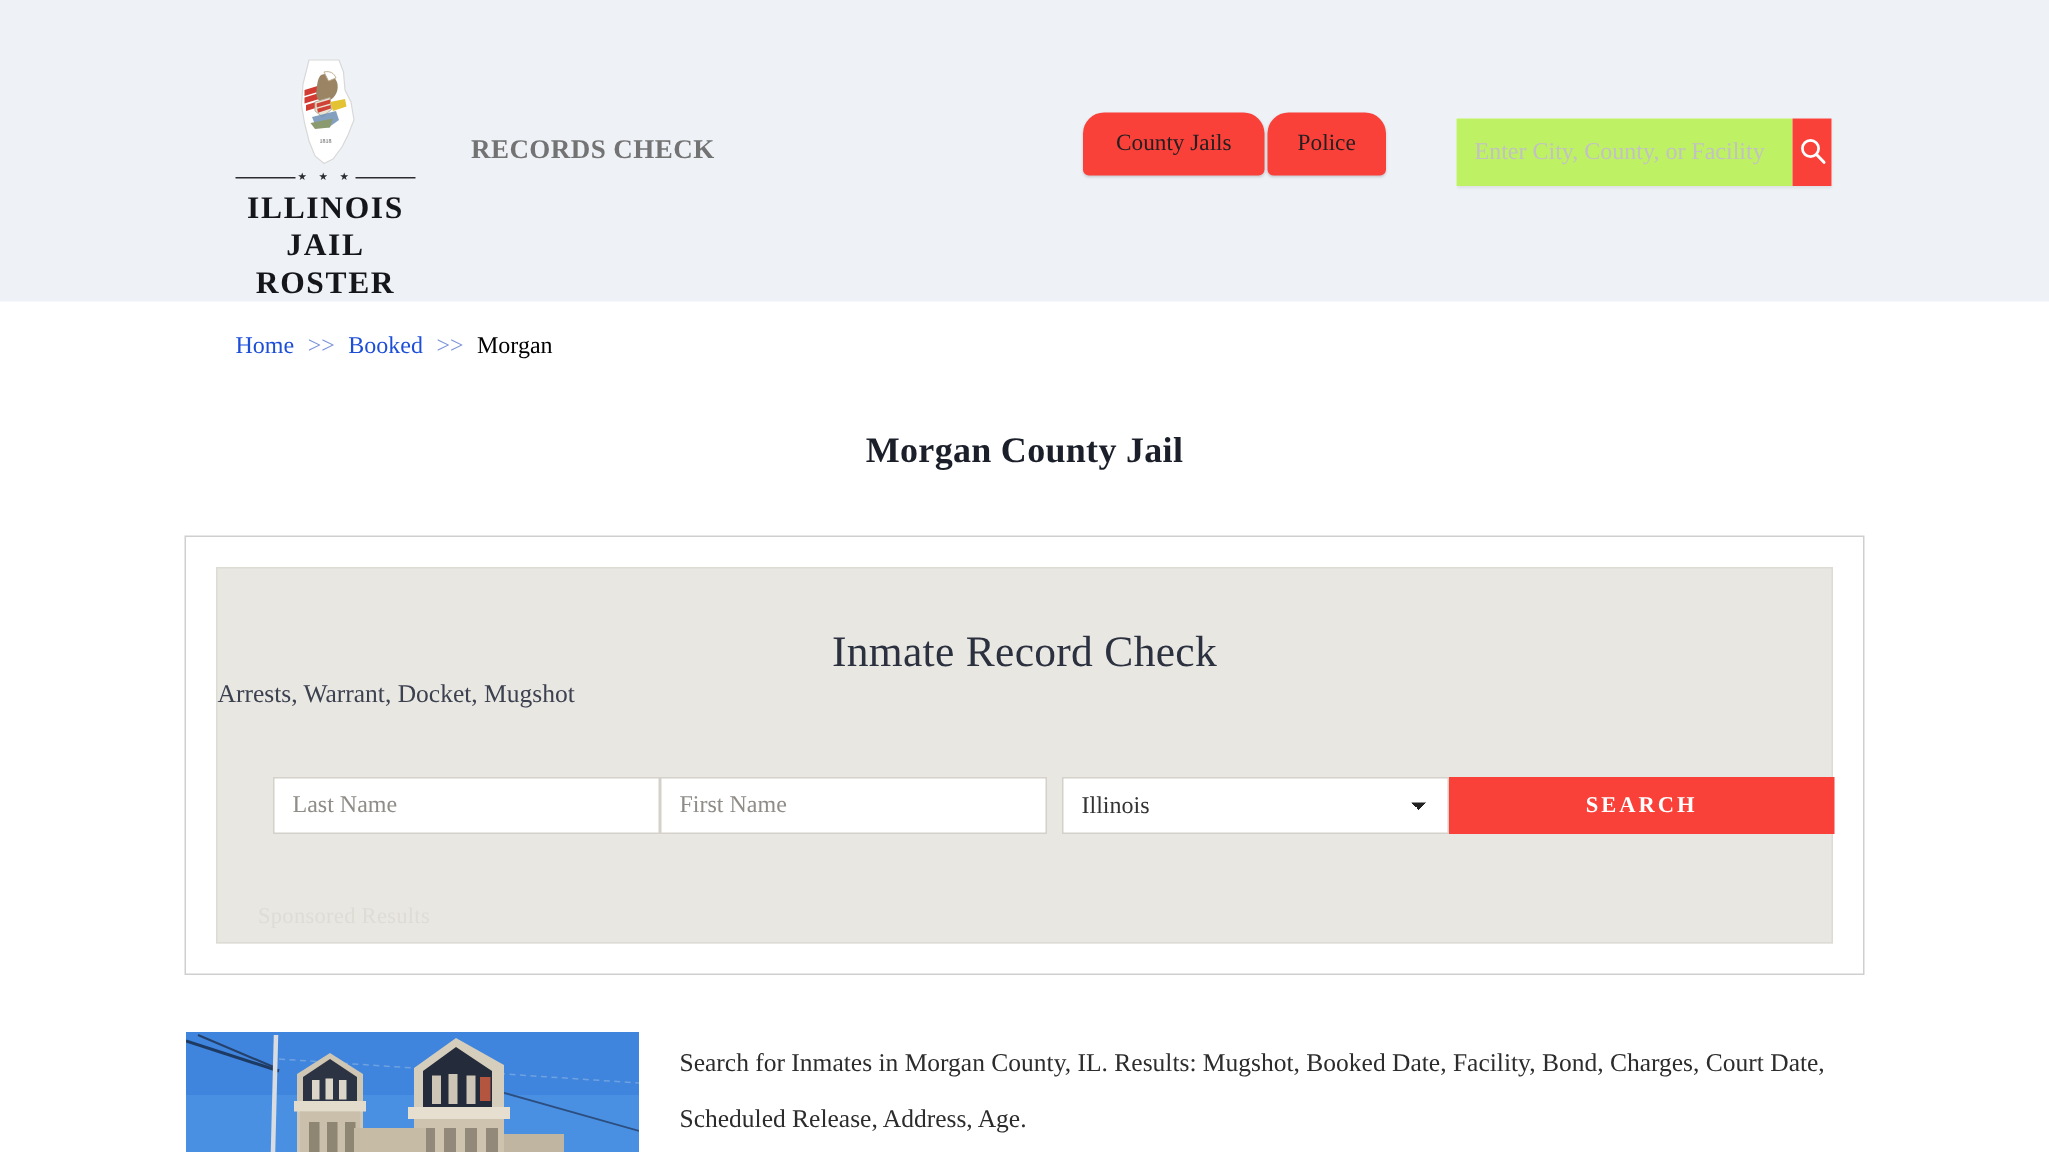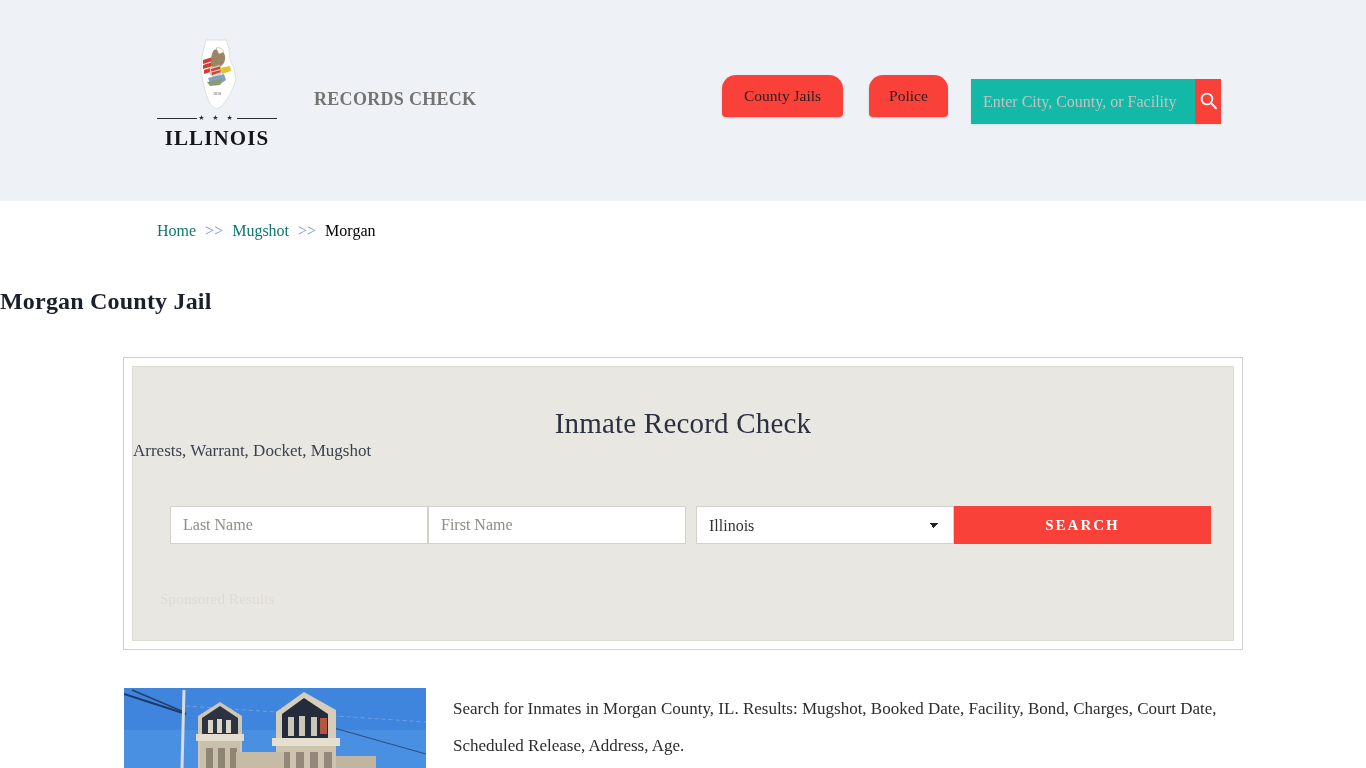--- a/index.html
+++ b/index.html
@@ -69,21 +69,20 @@
     font-family: "Liberation Serif", "DejaVu Serif", serif;
   }
 
   
   .nav-tabs {
     position: absolute;
     left: 722px; top: 75px;
     height: 42px;
     display: flex;
     align-items: flex-end;
-    gap: 24px;
   }
   .nav-tab {
     position: relative;
     height: 42px;
     display: flex;
     align-items: center;
     justify-content: center;
     padding: 0 20px;
     background: #f9413a;
     color: #231f20;
@@ -104,21 +103,21 @@
     left: 971px; top: 79px;
     width: 250px; height: 45px;
     display: flex;
     background: #ffffff;
     box-shadow: 0 1px 2px rgba(0,0,0,0.08);
   }
   .hsearch-input {
     flex: 1 1 auto;
     border: none;
     outline: none;
-    background: #14b8a6;
+    background: #bef264;
     padding: 0 12px;
     font-family: "Liberation Serif", "DejaVu Serif", serif;
     font-size: 16px;
     color: #333;
   }
   .hsearch-input::placeholder { color: #c2c2c2; }
   .hsearch-btn {
     width: 36px; height: 45px;
     background: #f9413a;
     border: none;
@@ -129,43 +128,44 @@
 
   
   .breadcrumb {
     position: absolute;
     left: 157px; top: 222px;
     font-size: 16px;
     font-family: "Liberation Serif", "DejaVu Serif", serif;
     color: #666;
     white-space: nowrap;
   }
-  .bc-link { color: #0f766e; text-decoration: none; cursor: pointer; }
+  .bc-link { color: #1d4ed8; text-decoration: none; cursor: pointer; }
   .bc-sep  { color: #7b93d8; margin: 0 5px; }
   .bc-current { color: #000000; font-weight: normal; }
 
   
   .page-title {
     position: absolute;
     left: 0; top: 272px;
     width: 1366px;
+    text-align: center;
     font-size: 24px;
     font-weight: bold;
     color: #1b1f2a;
     letter-spacing: 0.2px;
   }
 
   
   .panel {
     position: absolute;
     left: 123px; top: 357px;
     width: 1120px; height: 293px;
     background: #ffffff;
     border: 1px solid #cfcfcf;
-    padding: 8px;
+    padding: 20px;
   }
   .panel-inner {
     width: 100%; height: 100%;
     background: #e9e7e2;
     border: 1px solid #dedbd5;
     position: relative;
   }
   .panel-h1 {
     position: absolute;
     left: 0; top: 40px; width: 100%;
@@ -285,20 +285,21 @@
           <path d="M22 40 L38 36 L40 42 L33 47 L24 45 Z" fill="#6f8fb5" opacity="0.85"></path>
           <path d="M34 30 L44 28 L45 33 L36 36 Z" fill="#e3c233"></path>
           <path d="M21 44 L36 41 L34 47 L24 48 Z" fill="#8c9a6f"></path>
           <text x="31" y="57" font-family="Liberation Serif, serif" font-size="4" fill="#4a4a4a" text-anchor="middle">1818</text>
         </svg>
       </div>
       <div class="logo-rule">
         <div class="logo-stars">★ ★ ★</div>
       </div>
       <div class="logo-text">ILLINOIS</div>
+      <div class="logo-text">JAIL ROSTER</div>
     </div>
 
     <div class="records-check">RECORDS CHECK</div>
 
     <div class="nav-tabs">
       <div class="nav-tab nav-tab-jails">
         <span>County Jails</span>
       </div>
       <div class="nav-tab nav-tab-police">
         <span>Police</span>
@@ -316,21 +317,21 @@
         </span>
       </button>
     </div>
 
   </div>
 </div>
 
 <div class="breadcrumb">
   <span class="bc-link">Home</span>
   <span class="bc-sep">&gt;&gt;</span>
-  <span class="bc-link">Mugshot</span>
+  <span class="bc-link">Booked</span>
   <span class="bc-sep">&gt;&gt;</span>
   <span class="bc-current">Morgan</span>
 </div>
 
 <h1 class="page-title">Morgan County Jail</h1>
 
 <div class="panel">
   <div class="panel-inner">
     <div class="panel-h1">Inmate Record Check</div>
     <div class="panel-h2">Arrests, Warrant, Docket, Mugshot</div>

